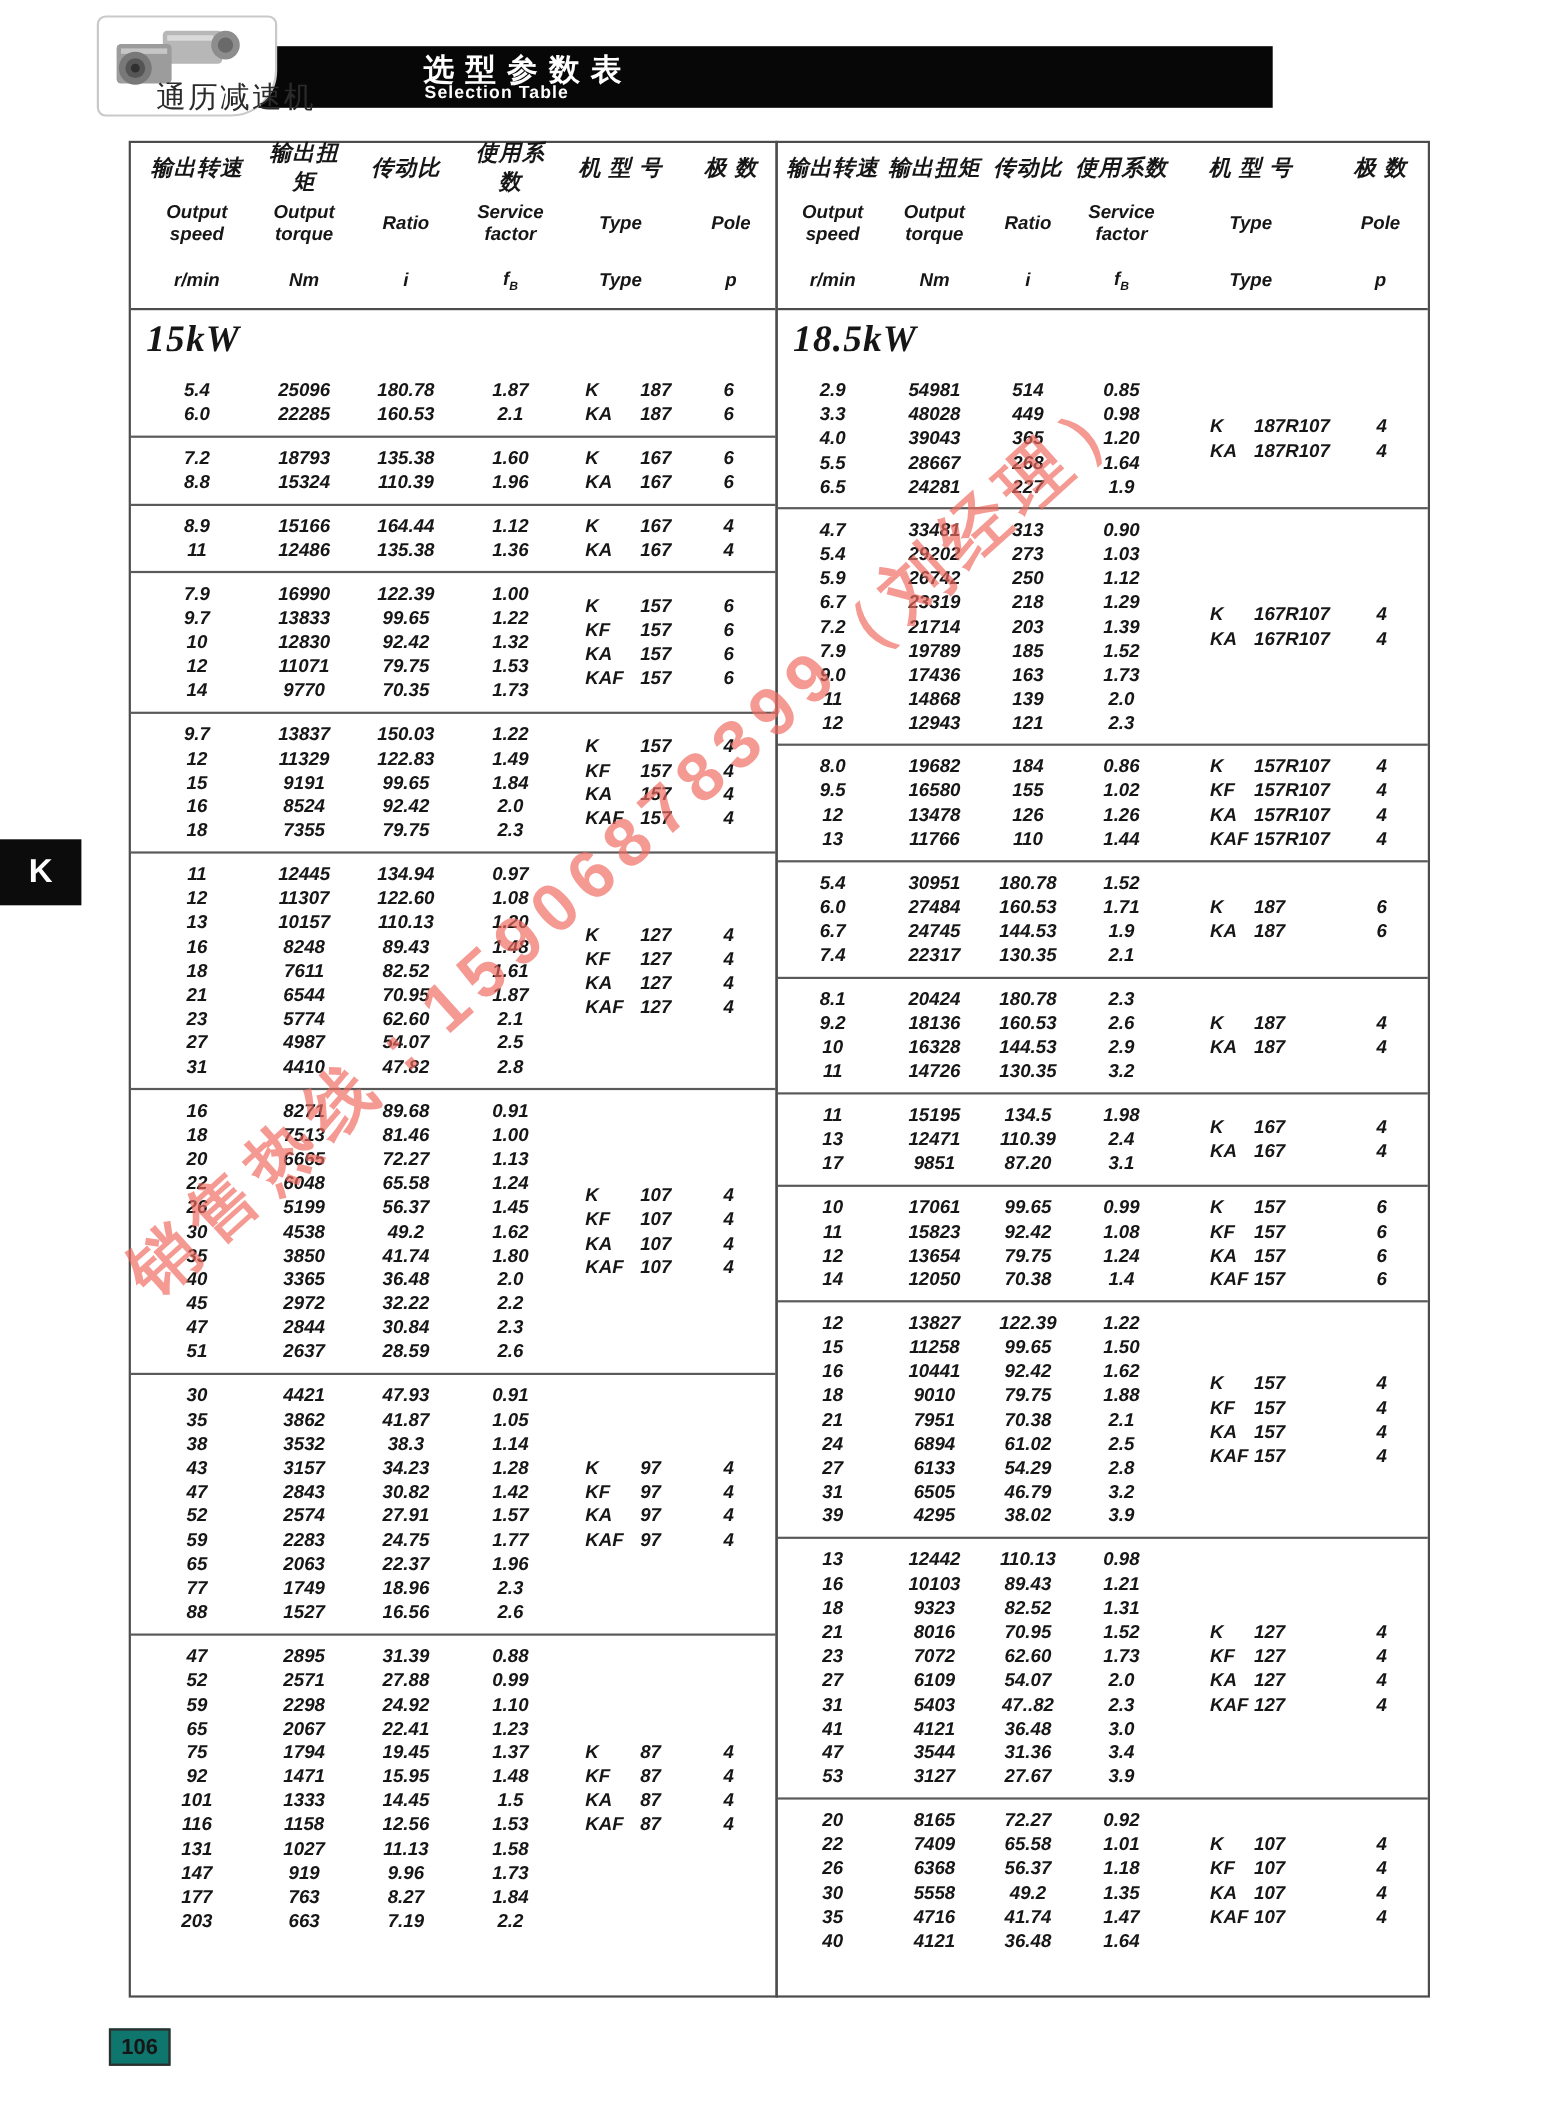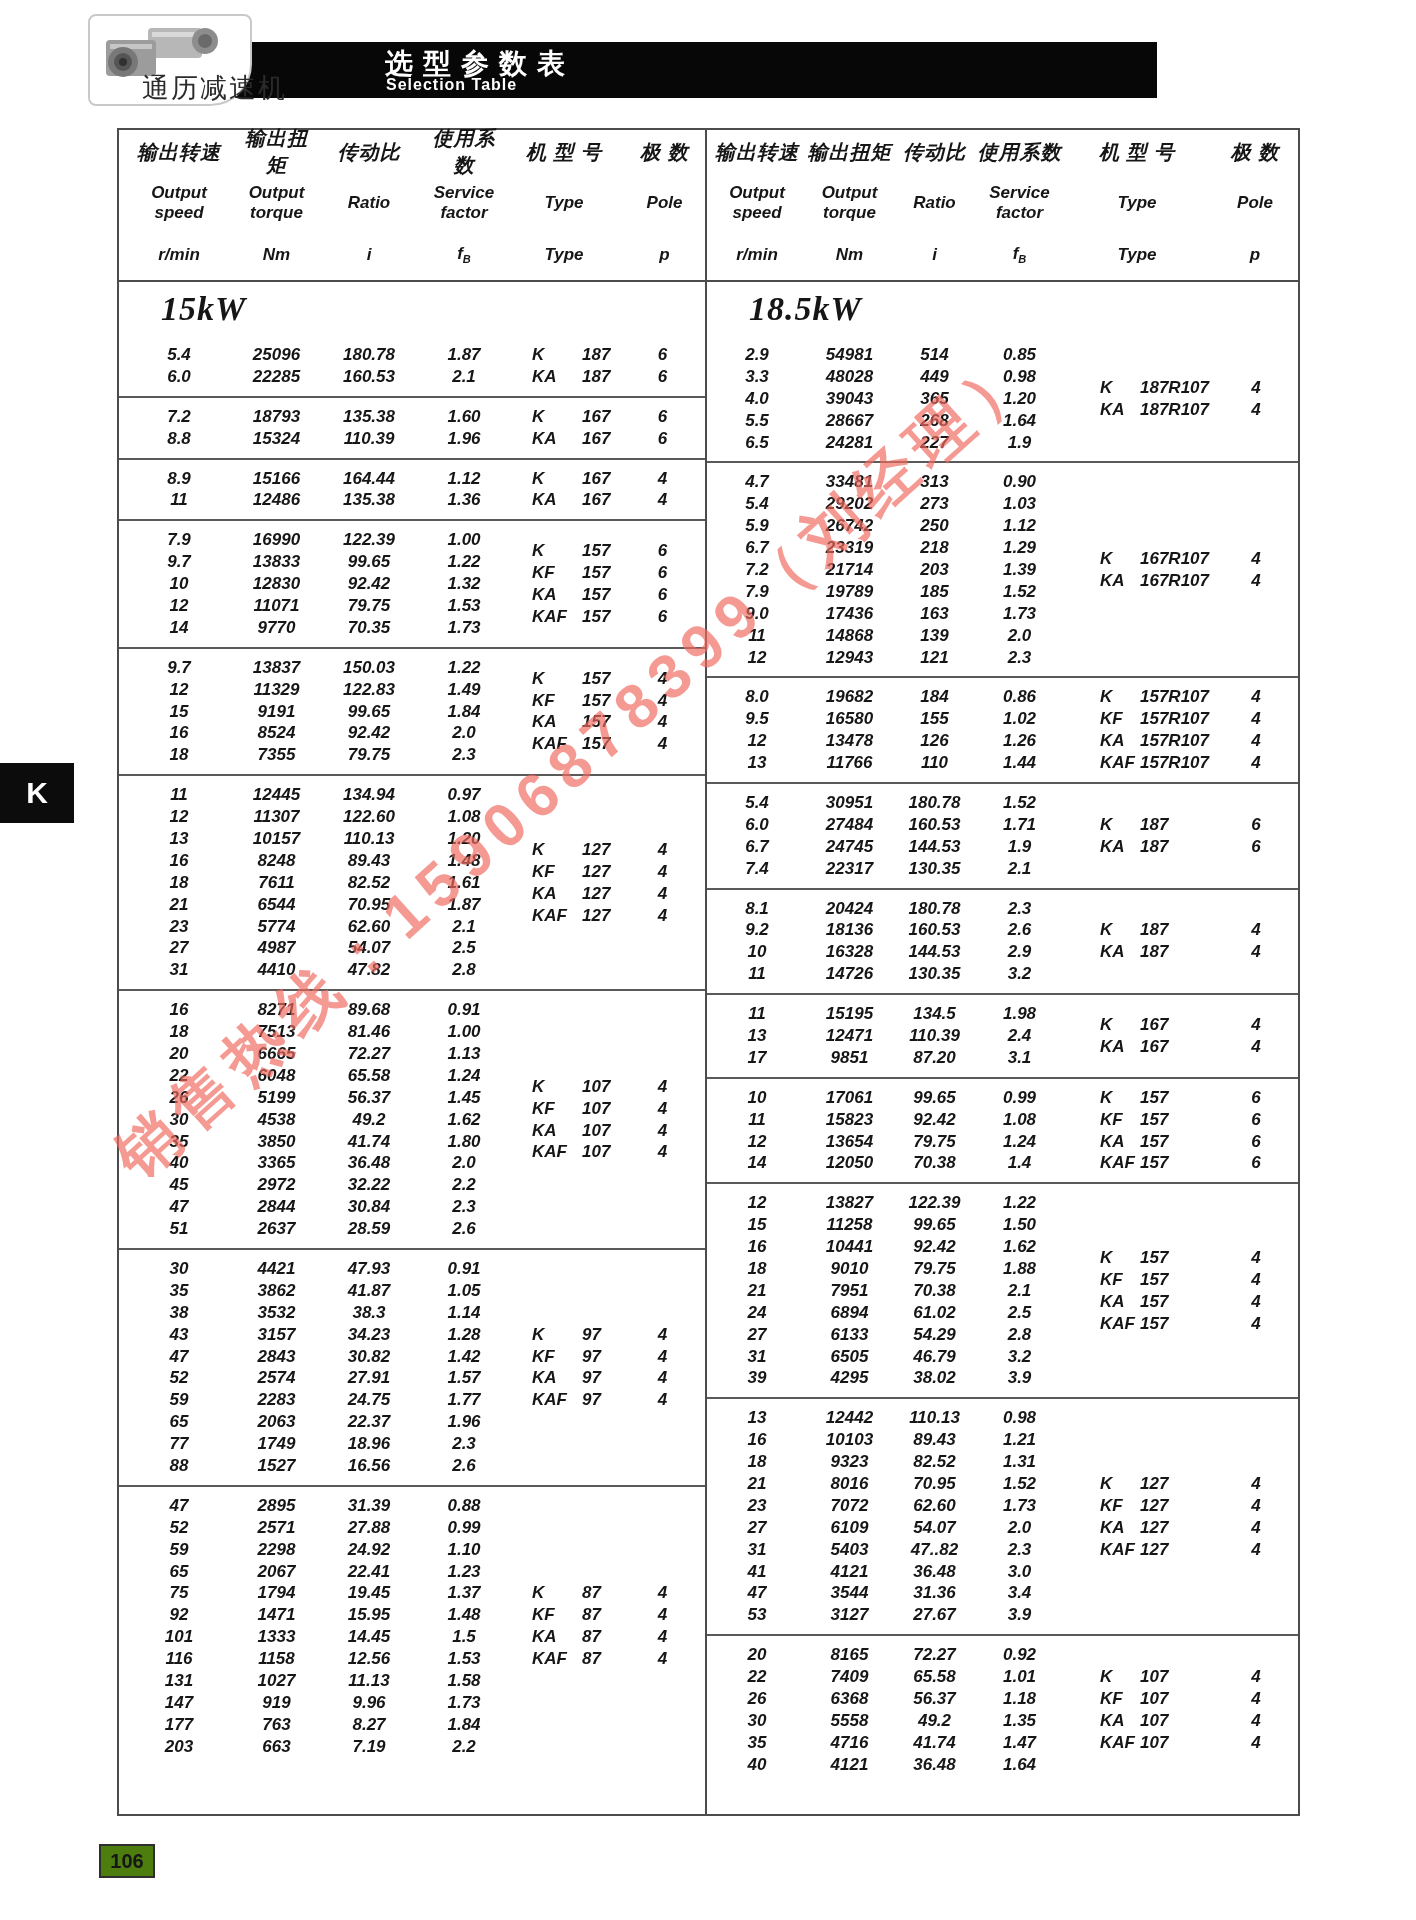--- a/index.html
+++ b/index.html
@@ -12,39 +12,39 @@
   .title-en{position:absolute;left:156px;top:34px;color:#ffffff;font-size:16px;font-weight:700;letter-spacing:1px;}
   .logo-box{position:absolute;left:88px;top:14px;width:160px;height:88px;background:#ffffff;
             border:2px solid #c9c9c9;border-radius:8px 8px 42px 8px;z-index:3;}
   .logo-art{position:absolute;left:12px;top:4px;}
   .brand{position:absolute;left:142px;top:70px;font-size:27px;color:#2b2b2b;z-index:4;letter-spacing:2px;white-space:nowrap;}
 
   
   .side-tab{position:absolute;left:0;top:763px;width:74px;height:60px;background:#0c0c0c;color:#ffffff;
             font-size:30px;font-weight:700;display:flex;align-items:center;justify-content:center;}
   .page-num{position:absolute;left:99px;top:1844px;width:56px;height:34px;border:2px solid #2e2e2e;
-            display:flex;align-items:center;justify-content:center;font-size:20px;font-weight:700;background:#4d7c0f;box-sizing:border-box;}
+            display:flex;align-items:center;justify-content:center;font-size:20px;font-weight:700;background:#0f766e;box-sizing:border-box;}
 
   
   .tables{position:absolute;left:117px;top:128px;width:1183px;height:1688px;}
   .panel{position:absolute;top:0;height:100%;border:2px solid #4c4c4c;box-sizing:border-box;font-style:italic;}
   .panel.p0{left:0;width:590px;}
   .panel.p1{left:588px;width:595px;}
 
   .thead{display:grid;height:152px;border-bottom:2px solid #4c4c4c;box-sizing:border-box;
          grid-template-rows:44px 58px 46px;align-items:center;}
   .p0 .thead{grid-template-columns:120px 75px 110px 80px 120px auto;}
   .p1 .thead{grid-template-columns:100px 85px 85px 85px 150px auto;}
   .th{text-align:center;font-weight:700;}
   .th.cn{font-size:20px;letter-spacing:1px;}
   .th.en{font-size:17px;line-height:20px;white-space:pre-line;}
   .th.units{font-size:17px;}
   .th.units sub{font-size:11px;}
 
-  .power{height:54px;display:flex;align-items:center;padding-left:42px;box-sizing:border-box;
+  .power{height:54px;display:flex;align-items:center;padding-left:14px;box-sizing:border-box;
          font-family:"Liberation Serif",serif;font-size:34px;font-weight:600;letter-spacing:1px;}
 
   .sec{position:relative;border-top:2px solid #5a5a5a;padding:8px 0;box-sizing:border-box;}
   .sec.first{border-top:none;}
   .row{display:grid;height:21.9px;align-items:center;font-size:17px;font-weight:700;}
   .p0 .row{grid-template-columns:120px 75px 110px 80px;}
   .p1 .row{grid-template-columns:100px 85px 85px 85px;}
   .cell{text-align:center;white-space:nowrap;}
 
   .models{position:absolute;top:0;bottom:0;display:flex;flex-direction:column;justify-content:center;}

